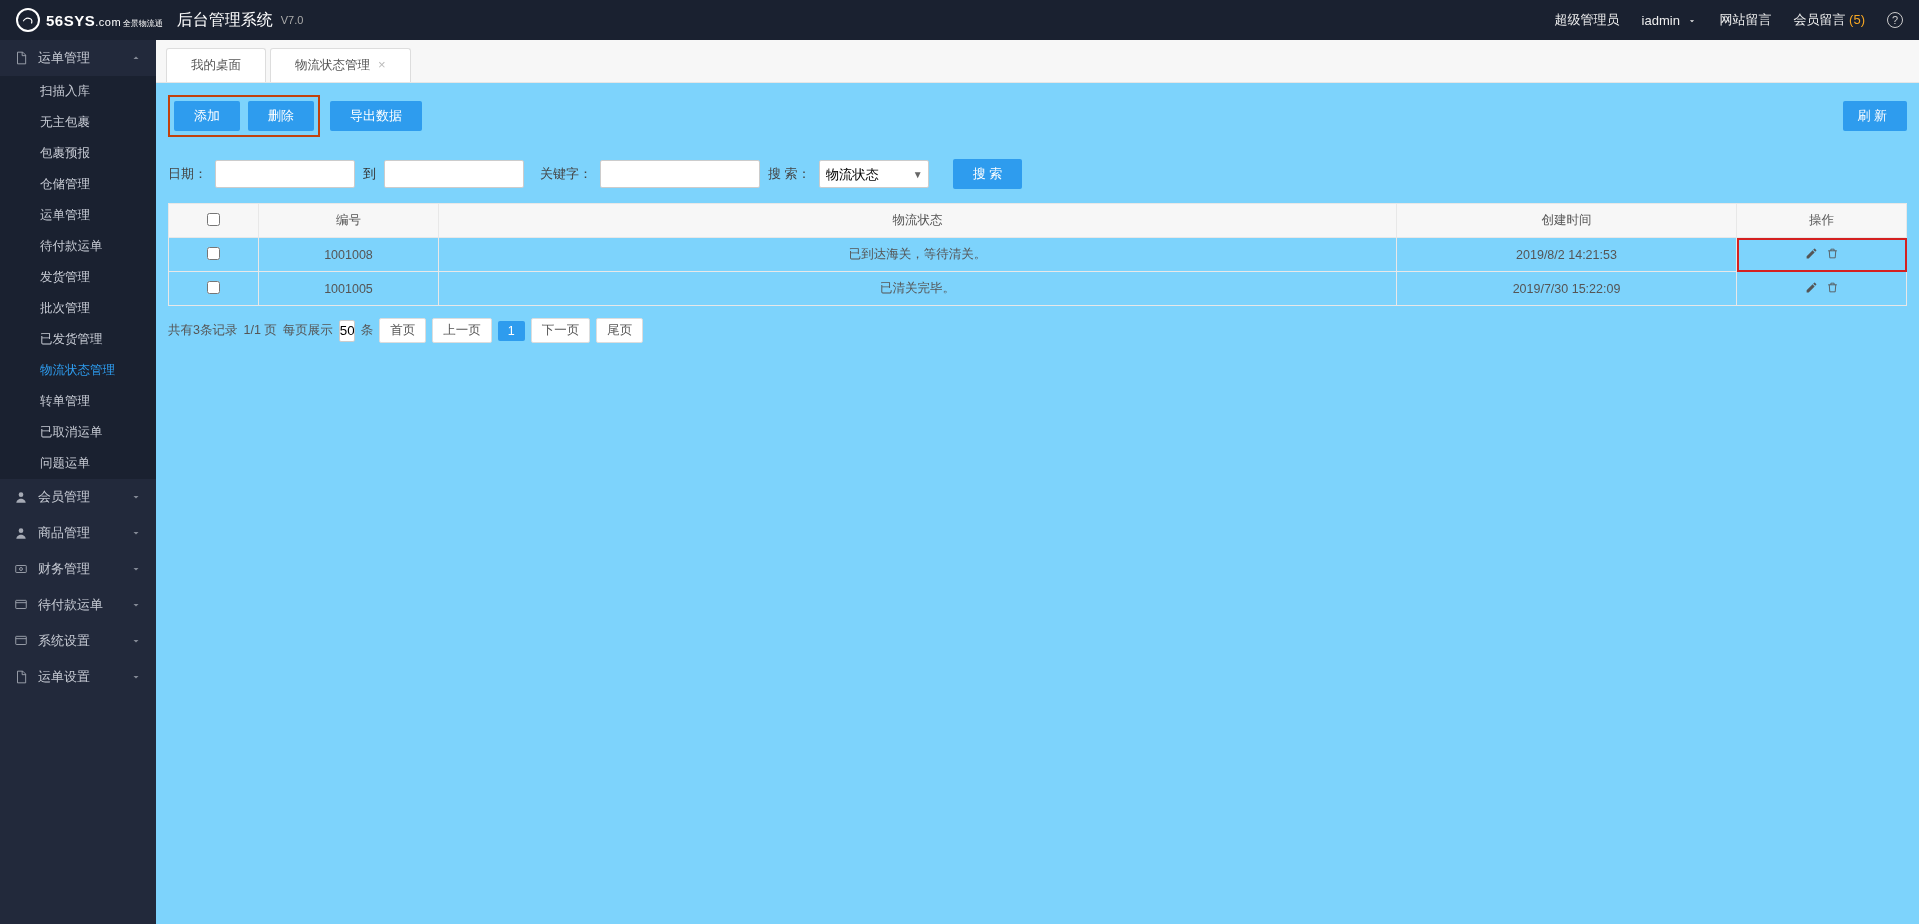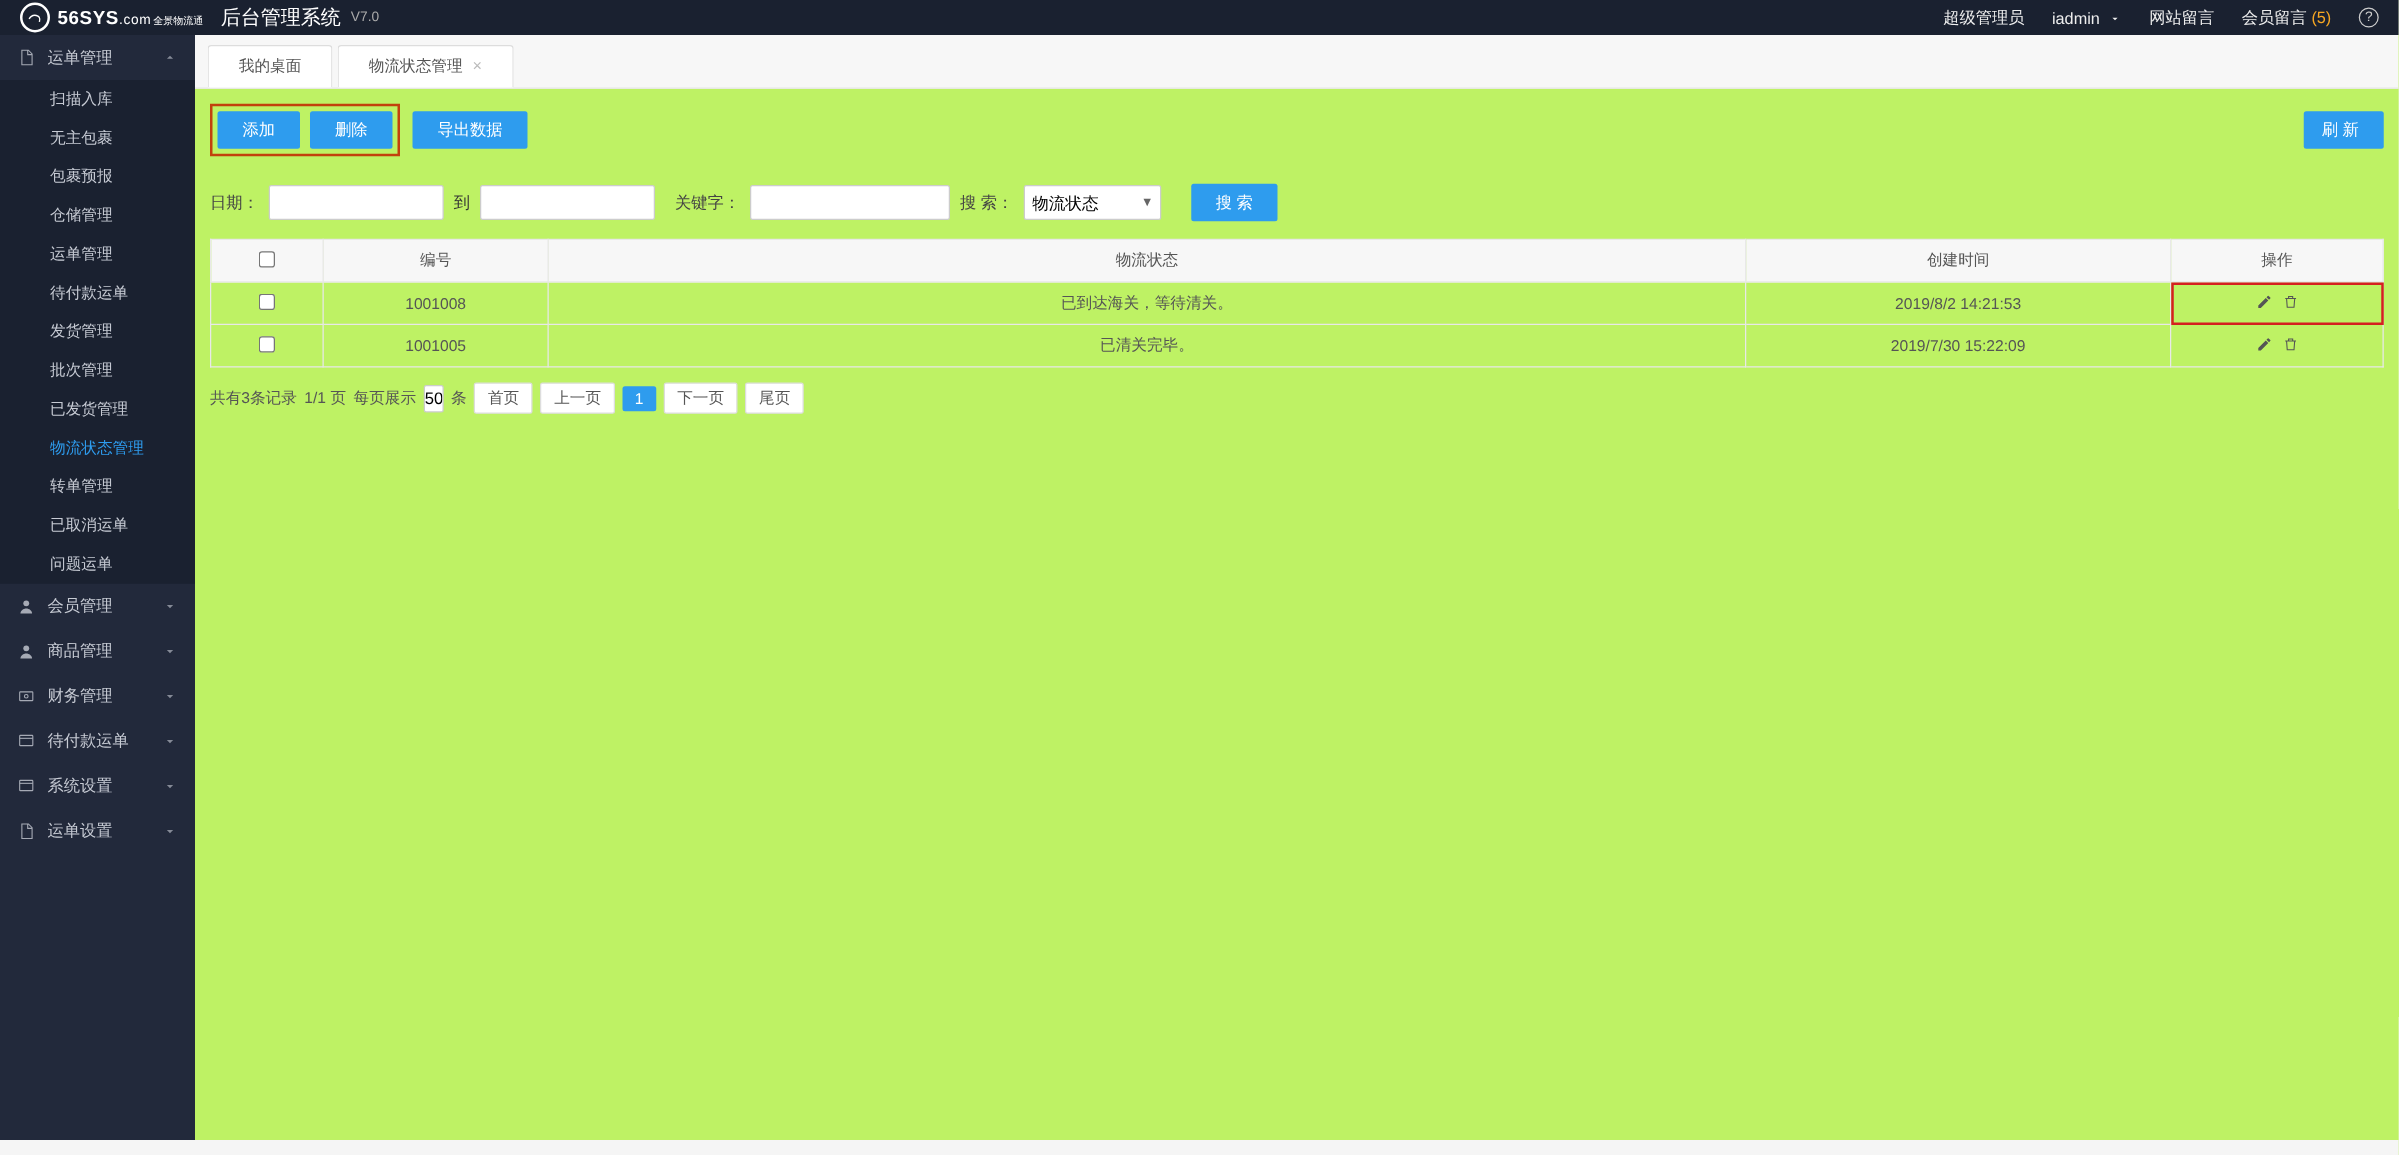--- a/index.html
+++ b/index.html
@@ -1,17 +1,17 @@
 <!DOCTYPE html>
 <html><head>
 <meta charset="utf-8">
 <style>
 * { margin: 0; padding: 0; box-sizing: border-box; }
 body { font-family: "Microsoft YaHei", Arial, sans-serif; font-size: 13px; color: #333; background: #f5f5f5; }
-.header { height: 28px; background: #1a2130; display: flex; align-items: center; padding: 0 16px; color: #fff; }
+.header { height: 40px; background: #1a2130; display: flex; align-items: center; padding: 0 16px; color: #fff; }
 .logo { display: flex; align-items: center; gap: 6px; }
 .logo-icon { width: 24px; height: 24px; border-radius: 50%; border: 2px solid #fff; display: inline-flex; align-items: center; justify-content: center; }
 .logo-icon svg { width: 14px; height: 14px; }
 .logo-text { font-size: 15px; font-weight: bold; letter-spacing: 0.5px; }
 .logo-sub { font-size: 8px; line-height: 1; margin-left: -2px; }
 .sys-title { margin-left: 14px; font-size: 16px; }
 .sys-version { margin-left: 8px; font-size: 11px; color: #aaa; }
 .header-right { margin-left: auto; display: flex; align-items: center; gap: 22px; font-size: 13px; }
 .header-right .item { cursor: pointer; color: #eee; }
 .header-right .badge { color: #f5a623; }
@@ -23,21 +23,21 @@
 .sidebar { width: 156px; background: #22293b; color: #c7cbd4; overflow-y: auto; }
 .side-header { display: flex; align-items: center; padding: 9px 14px; cursor: pointer; font-size: 13px; }
 .side-header .nav-icon { width: 14px; margin-right: 10px; opacity: 0.8; display:inline-flex; }
 .side-header .nav-icon svg { width:14px; height:14px; }
 .side-header .chev { margin-left: auto; opacity: 0.6; display:inline-flex; }
 .side-header .chev svg { width:12px; height:12px; }
 .side-sub { background: #1a2130; }
 .side-sub-item { padding: 7px 14px 7px 40px; cursor: pointer; font-size: 12.5px; color: #c7cbd4; }
 .side-sub-item.active { color: #2e9cee; }
 
-.main { flex: 1; background: #bef264; overflow: auto; padding: 0; }
+.main { flex: 1; background: #7dd3fc; overflow: auto; padding: 0; }
 .tabs { display: flex; border-bottom: 1px solid #e6e6e6; background: #f7f7f7; padding: 8px 10px 0 10px; gap: 4px; }
 .tab { padding: 8px 24px; border: 1px solid #ddd; border-bottom: none; background: #fff; border-radius: 3px 3px 0 0; font-size: 12.5px; cursor: pointer; position: relative; color:#555; }
 .tab.active { background: #fff; border-color: #ddd; }
 .tab .close { margin-left: 8px; color: #bbb; font-size: 13px; }
 
 .toolbar { display: flex; align-items: center; padding: 12px 12px 12px 12px; gap: 10px; }
 .btn { padding: 6px 20px; border-radius: 2px; border: none; cursor: pointer; font-size: 13px; }
 .btn-blue { background: #2e9cee; color: #fff; }
 .hl { border: 2px solid #c2410c; padding: 4px; display: inline-flex; gap: 8px; }
 .refresh { margin-left: auto; padding-left: 14px; }

